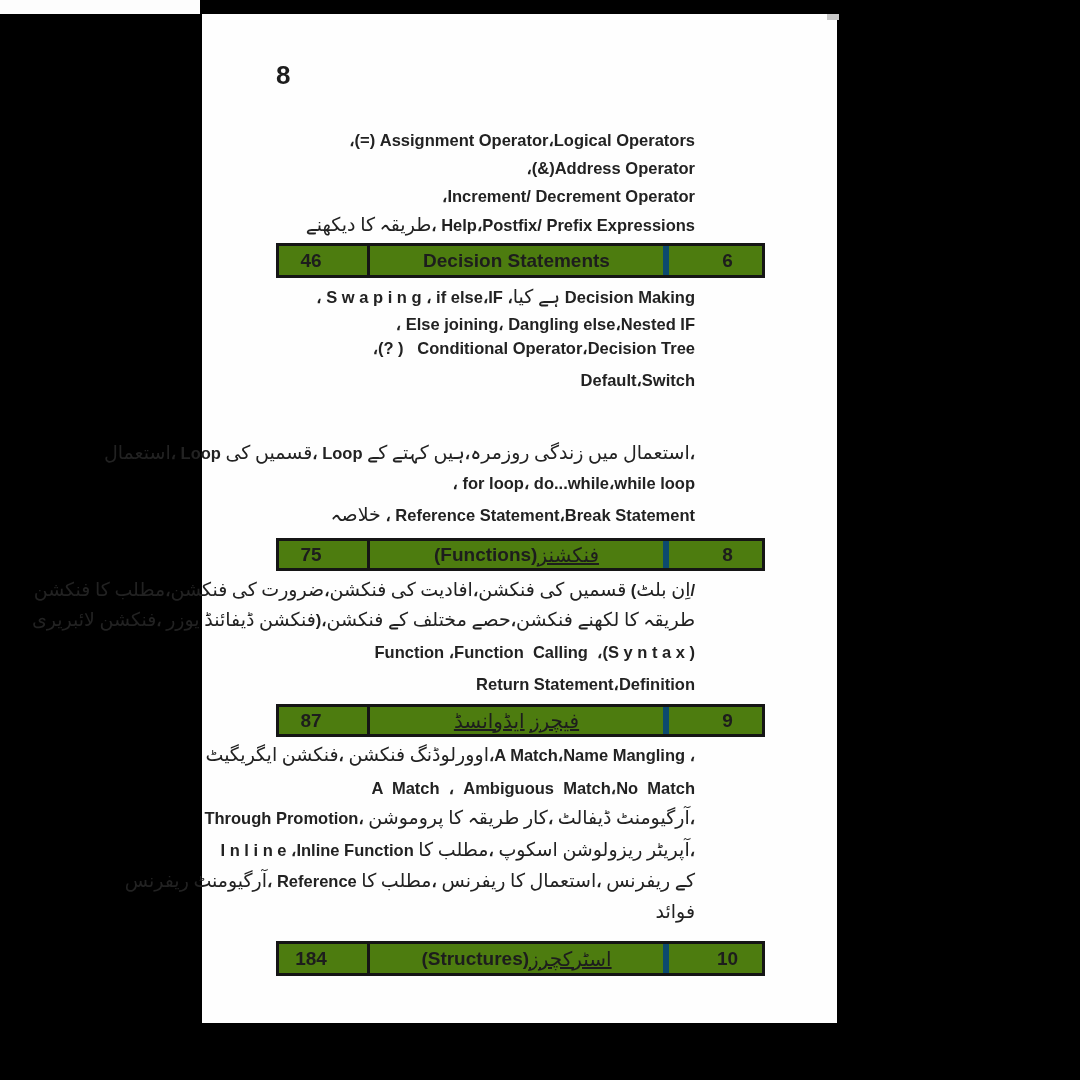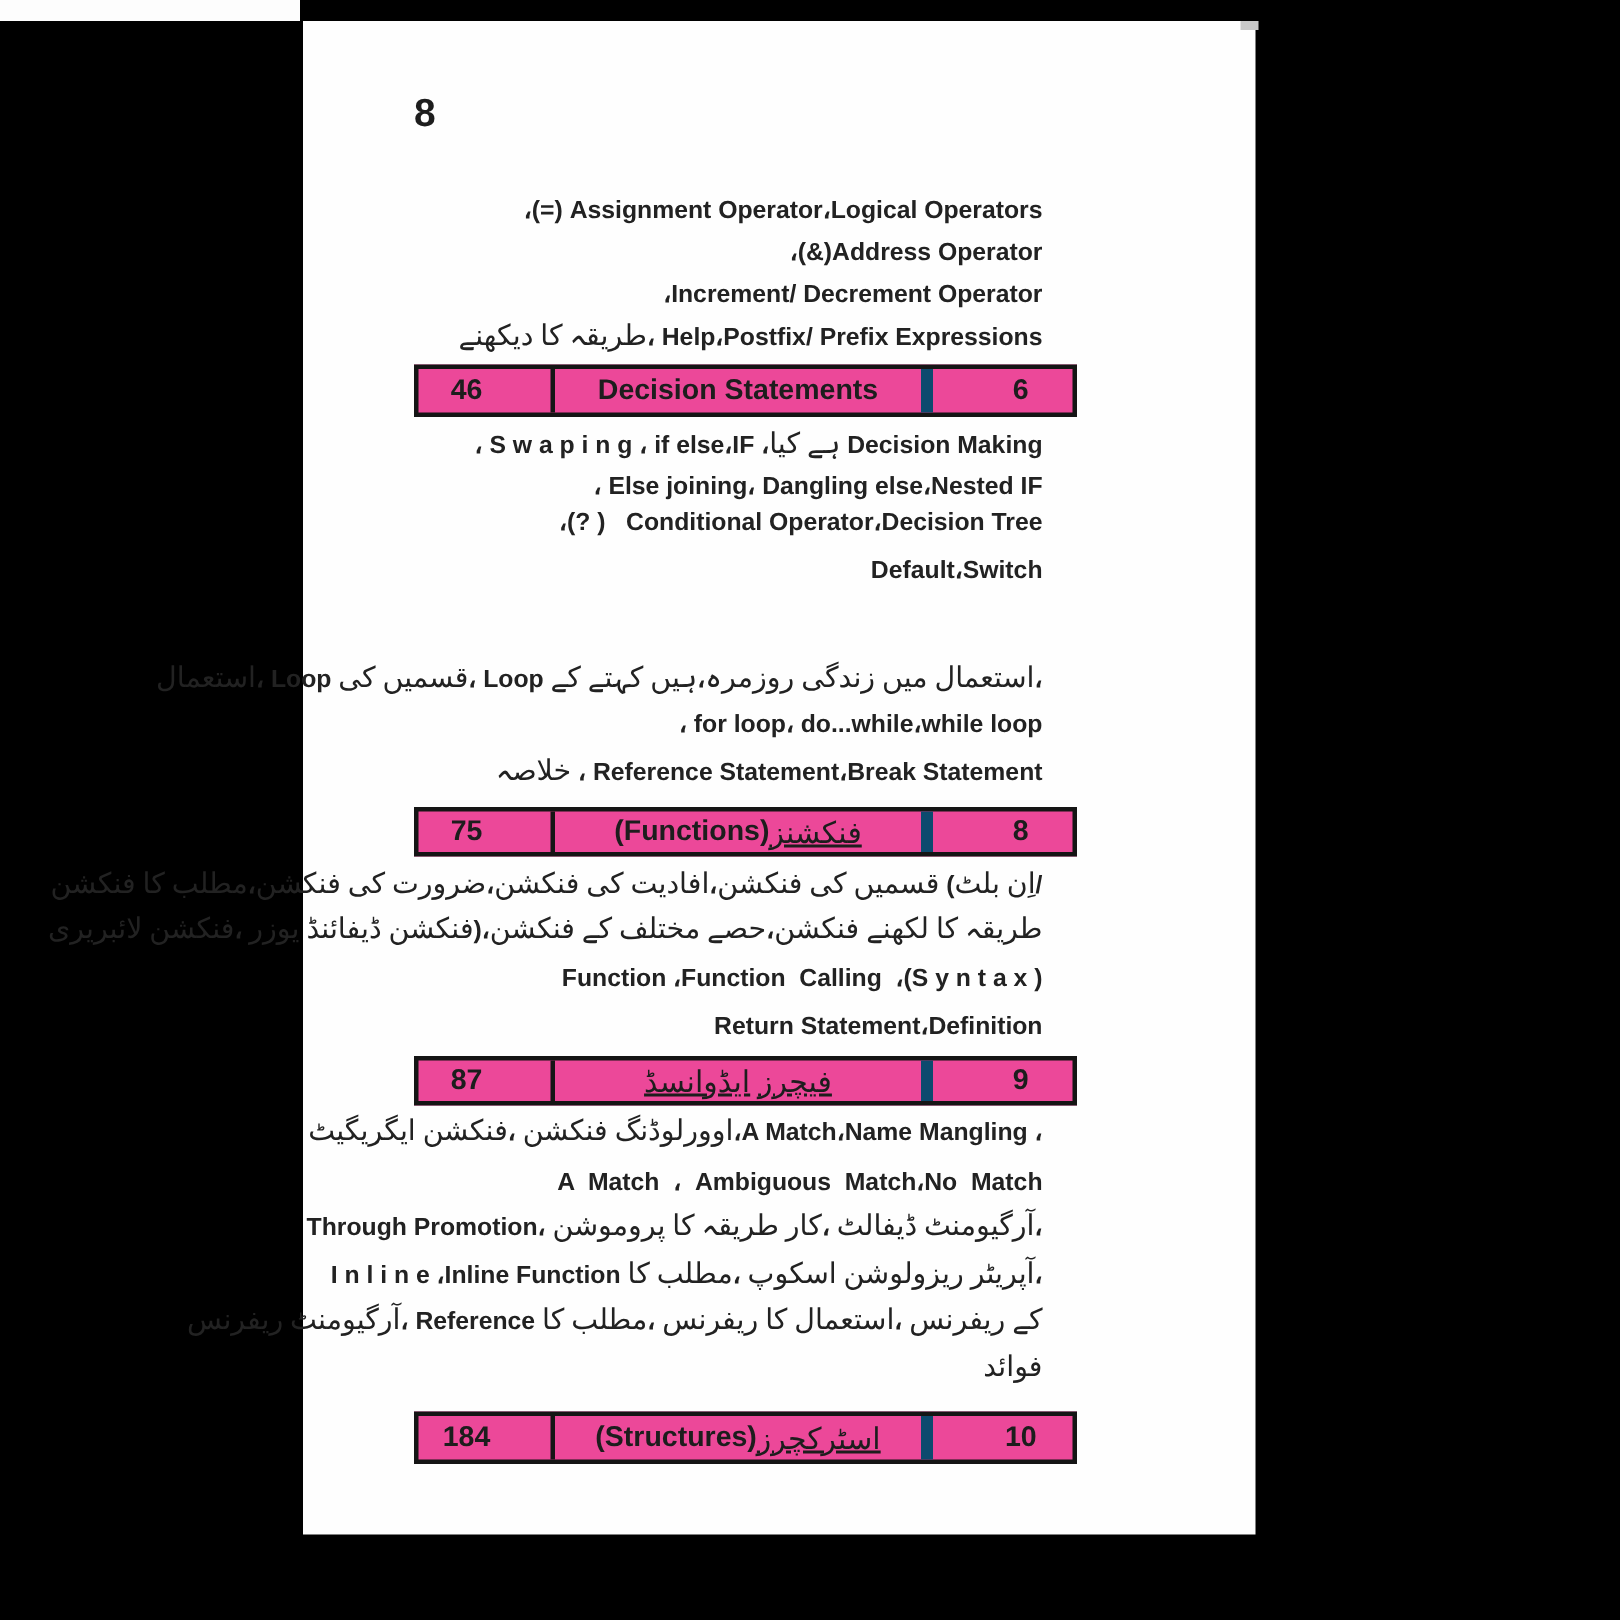--- a/index.html
+++ b/index.html
@@ -28,30 +28,30 @@
     font-size:16.5px; font-weight:bold; color:#222;
     line-height:24px;
   }
   .line span { unicode-bidi:isolate; }
   .ur {
     font-family:"DejaVu Sans", sans-serif;
     font-weight:normal; font-size:19px;
   }
   
   .toc-row {
-    position:absolute; left:74px; width:442px;
+    position:absolute; left:74px; width:489px;
     display:flex; box-sizing:border-box;
-    border:3px solid #151515; background:#ec4899;gap:24px;
+    border:3px solid #151515; background:#4d7c0f;gap:24px;
   }
   .toc-cell {
     box-sizing:border-box; display:flex; align-items:center; justify-content:center;
     font-weight:bold; font-size:19px; color:#1d1d1d; white-space:pre;
   }
   .cell-page  { width:64px; }
-  .cell-title { flex:1; border-left:3px solid #151515; border-right:8px solid #0c4a6e; }
+  .cell-title { flex:1; border-left:3px solid #151515; border-right:6px solid #0c4a6e; }
   .cell-chap  { width:69px; }
   .cell-title .ur { font-size:20px;text-decoration:underline; }
 </style>
 </head>
 <body>
 
 <div id="stage">
   <div id="frame-strip"></div>
 
   <div id="paper">

